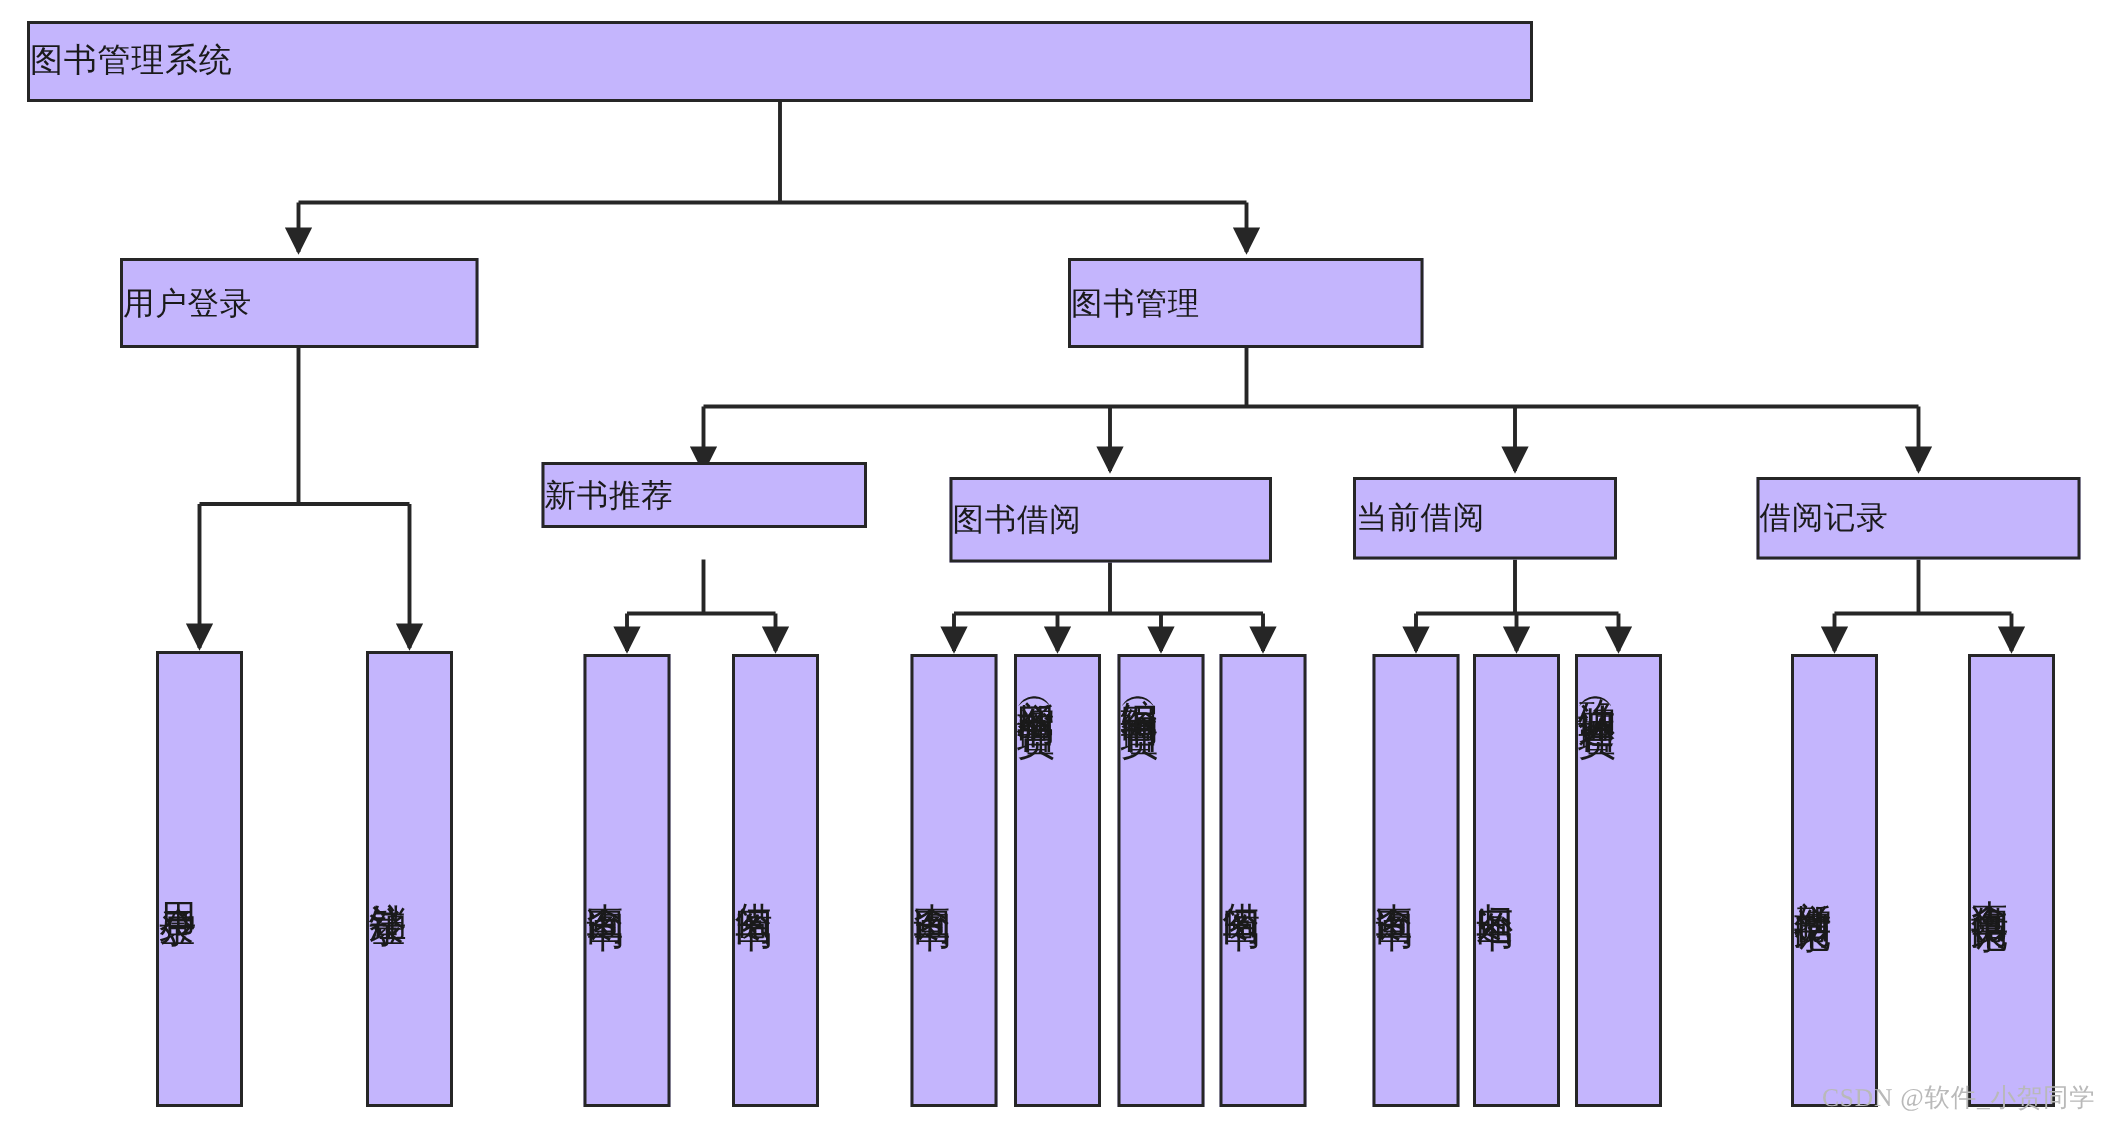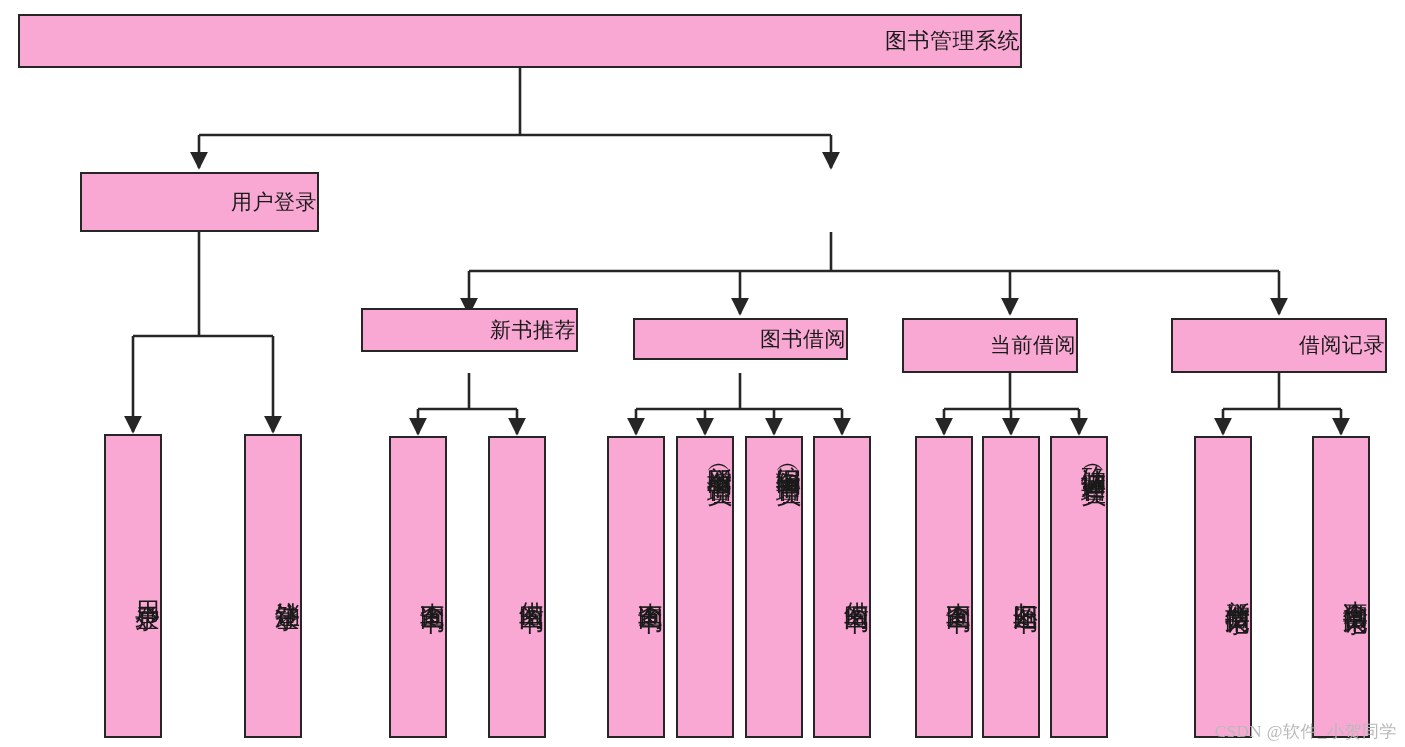--- a/index.html
+++ b/index.html
@@ -23,24 +23,24 @@
     left: 0;
     top: 0;
     width: 1405px;
     height: 747px;
     pointer-events: none;
   }
   .node {
     position: absolute;
     box-sizing: border-box;
     border: 2px solid #262626;
-    background: #f9a8d4;
+    background: #c4b5fd;
     display: flex;
     align-items: center;
-    justify-content: flex-end;
+    justify-content: flex-start;
     color: #1a1a1a;
   }
   .node .lbl {
     display: block;
     line-height: 1.08;
     letter-spacing: 0.5px;
   }
   
   .node.h .lbl {
     font-size: 21px;
@@ -133,31 +133,34 @@
     </g>
   </svg>
 
   <div class="node h root" style="left:18px; top:14px; width:1004px; height:54px;">
     <span class="lbl">图书管理系统</span>
   </div>
 
   <div class="node h" style="left:80px; top:172px; width:239px; height:60px;">
     <span class="lbl">用户登录</span>
   </div>
+  <div class="node h" style="left:712px; top:172px; width:237px; height:60px;">
+    <span class="lbl">图书管理</span>
+  </div>
 
   <div class="node h" style="left:361px; top:308px; width:217px; height:44px;">
     <span class="lbl">新书推荐</span>
   </div>
-  <div class="node h" style="left:633px; top:318px; width:215px; height:42px;">
+  <div class="node h" style="left:633px; top:318px; width:215px; height:57px;">
     <span class="lbl">图书借阅</span>
   </div>
   <div class="node h" style="left:902px; top:318px; width:176px; height:55px;">
     <span class="lbl">当前借阅</span>
   </div>
-  <div class="node h" style="left:1171px; top:318px; width:216px; height:55px;padding-left:40px;">
+  <div class="node h" style="left:1171px; top:318px; width:216px; height:55px;">
     <span class="lbl">借阅记录</span>
   </div>
 
   <div class="node v mid" style="left:104px; top:434px; width:58px; height:304px;">
     <span class="lbl">用户登录</span>
   </div>
   <div class="node v mid" style="left:244px; top:434px; width:58px; height:304px;">
     <span class="lbl">注销登录</span>
   </div>
 

